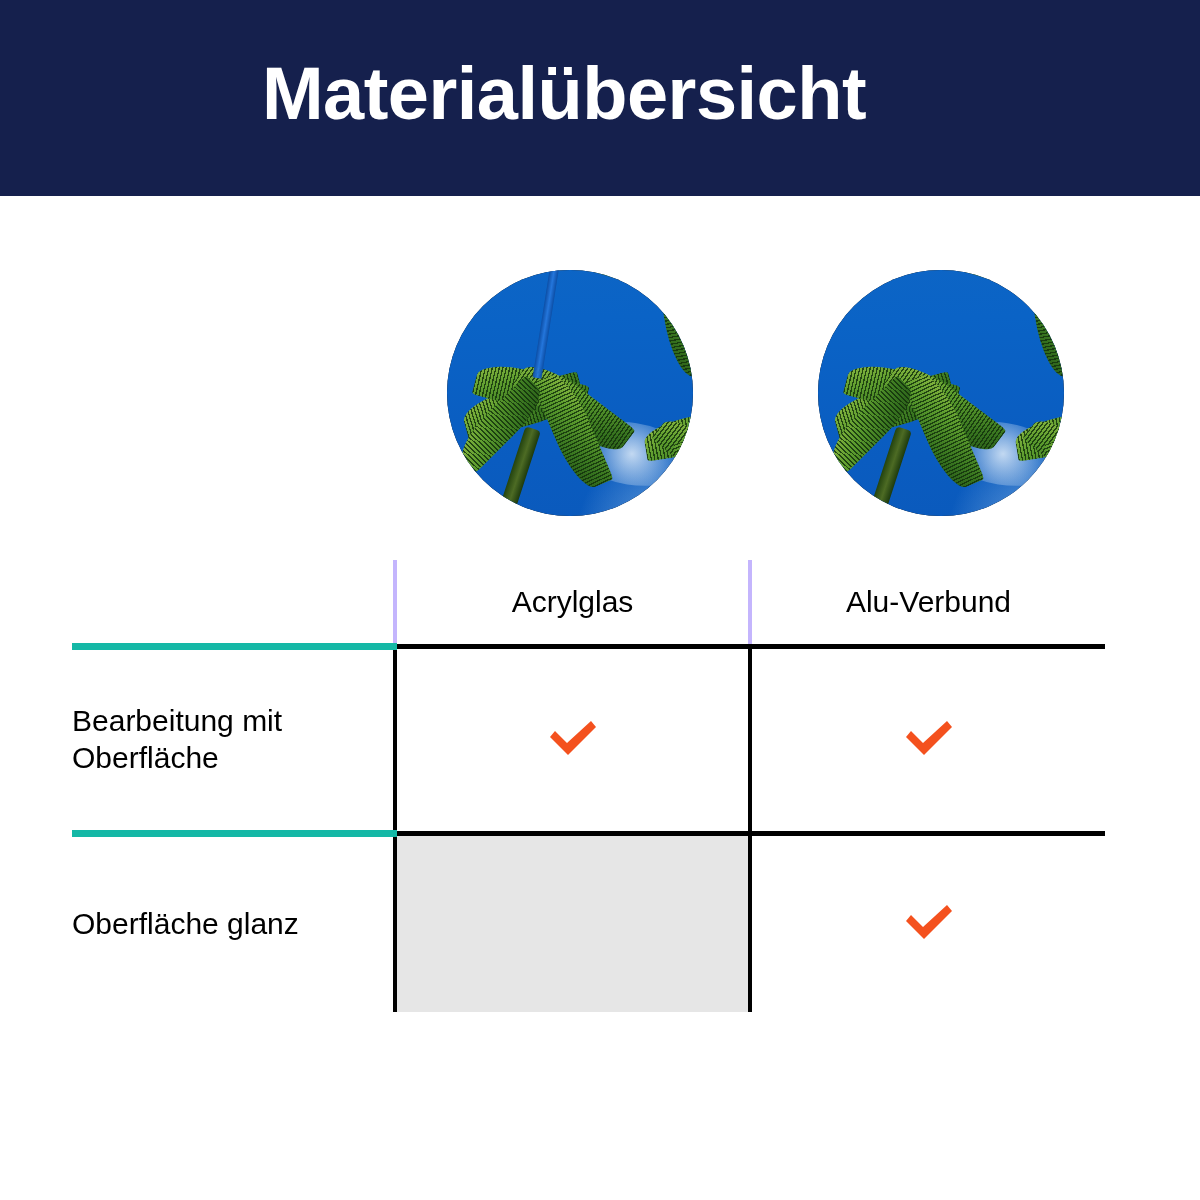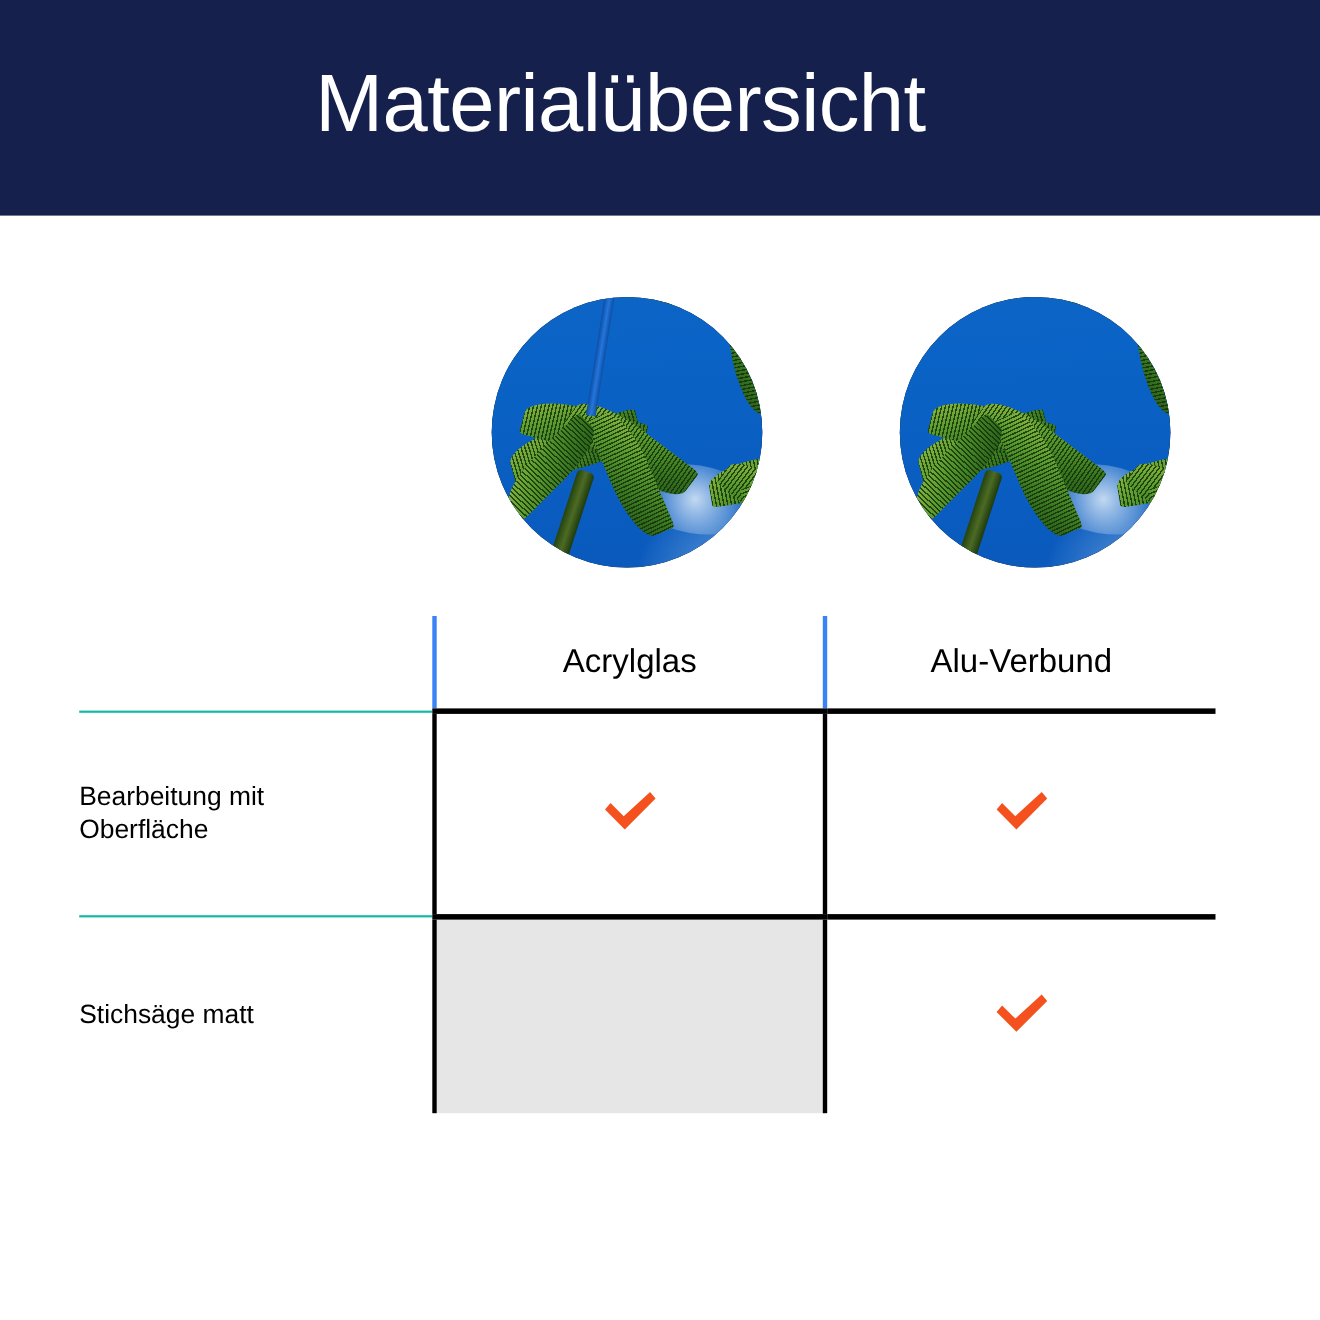--- a/index.html
+++ b/index.html
@@ -27,21 +27,21 @@
   }
   #page-title {
     position: absolute;
     left: 0;
     top: 44px;
     width: 1128px;
     text-align: center;
     color: #ffffff;
     font-family: "Liberation Sans", sans-serif;
     font-size: 74px;
-    font-weight: normal;
+    font-weight: bold;
     letter-spacing: -0.5px;
     line-height: 100px;
     white-space: nowrap;
   }
 
   
   .thumb {
     position: absolute;
     width: 246px;
     height: 246px;
@@ -190,31 +190,31 @@
     margin: 0;
     vertical-align: middle;
   }
 
   .head-cell {
     height: 84px;
     text-align: center;
     font-size: 30px;
     font-weight: normal;
     color: #000000;
-    border-left: 4px solid #3b82f6;
+    border-left: 4px solid #c4b5fd;
   }
   .head-blank { border: none; }
 
   .row-label {
-    font-size: 24px;
+    font-size: 30px;
     color: #000000;
     padding-left: 16px;
     text-align: left;
     line-height: 1.23;
-    border-top: 2px solid #14b8a6;
+    border-top: 7px solid #14b8a6;
   }
   .data-cell {
     text-align: center;
     border-top: 5px solid #000000;
     border-left: 4px solid #000000;
   }
   .shaded { background: #e6e6e6; }
 
   .row-tall { height: 120px; }
   .row-mid  { height: 115px; }
@@ -334,21 +334,21 @@
         <td class="data-cell">
           <span class="check">
             <svg width="54" height="42" viewBox="0 0 54 42" xmlns="http://www.w3.org/2000/svg">
               <path d="M4 20 L9 14 L21 26 L45 4 L50 10 L22 38 Z" fill="#f4511e"></path>
             </svg>
           </span>
         </td>
       </tr>
 
       <tr class="row-mid">
-        <td class="row-label">Stichsäge matt</td>
+        <td class="row-label">Oberfläche glanz</td>
         <td class="data-cell shaded"></td>
         <td class="data-cell">
           <span class="check">
             <svg width="54" height="42" viewBox="0 0 54 42" xmlns="http://www.w3.org/2000/svg">
               <path d="M4 20 L9 14 L21 26 L45 4 L50 10 L22 38 Z" fill="#f4511e"></path>
             </svg>
           </span>
         </td>
       </tr>
 

